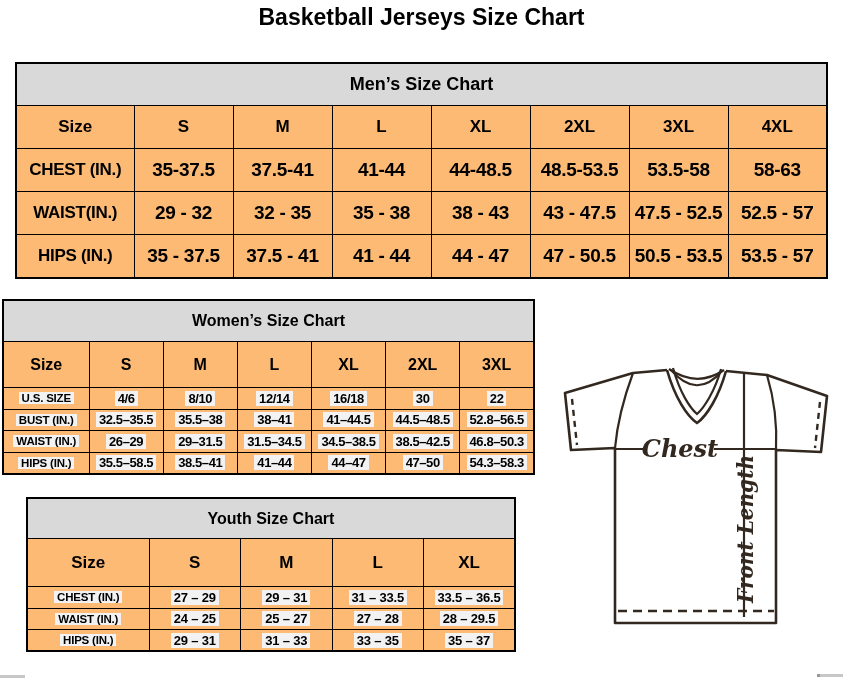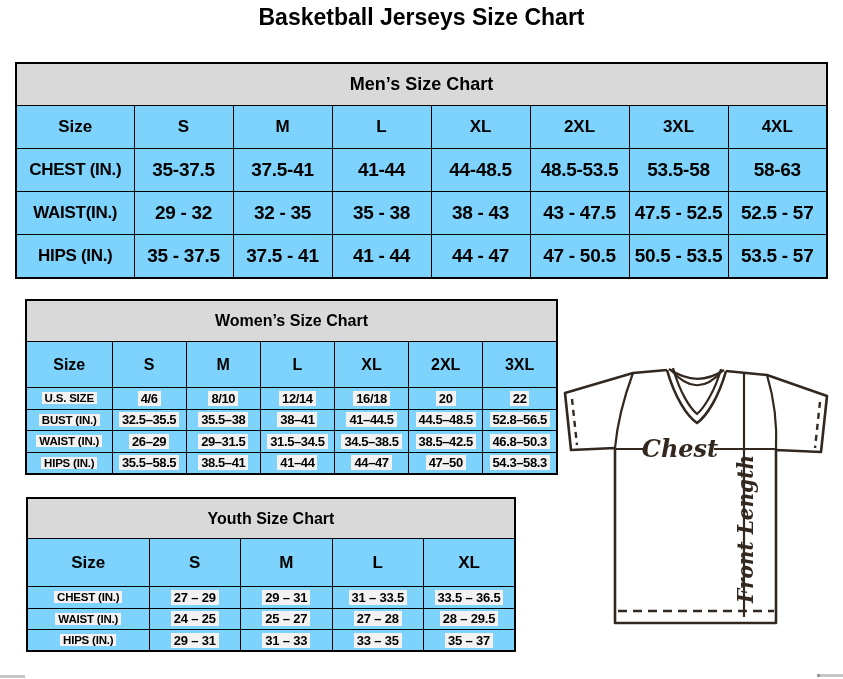--- a/index.html
+++ b/index.html
@@ -6,37 +6,37 @@
   .page {
     position:relative; width:843px; height:679px; background:#ffffff;
     font-family:"Liberation Sans", sans-serif; color:#000; overflow:hidden;text-decoration:underline;
   }
   .page-title {
     position:absolute; top:4px; left:0; width:100%; margin:0;
     text-align:center; font-size:23px; font-weight:bold; color:#000;
   }
   table.chart {
     position:absolute; border-collapse:collapse; table-layout:fixed;
-    background:#7dd3fc; border:2px solid #000;
+    background:#fdba74; border:2px solid #000;
   }
   table.chart th, table.chart td {
     border:1px solid #000; text-align:center; vertical-align:middle;
     padding:0; font-weight:bold; color:#000; overflow:hidden; white-space:nowrap;
   }
   .band-row td { background:#d9d9d9; }
   
   .men { left:15px; top:62px; width:813px; }
   .men .band-row td { height:41px; font-size:18px; }
   .men .header-row th { height:42px; font-size:17px; }
   .men tbody tr { height:43px; }
   .men tbody td { font-size:19px; letter-spacing:-0.3px; }
   .men tbody th { font-size:17px; letter-spacing:-0.3px; }
   .men col.c0 { width:118px; }
   
-  .women { left:25px; top:299px; width:533px; }
+  .women { left:2px; top:299px; width:533px; }
   .women .band-row td { height:40px; font-size:16px; }
   .women .header-row th { height:45px; font-size:16px; }
   .women tbody tr { height:21.5px; }
   .women tbody td { font-size:13px; letter-spacing:-0.4px; }
   .women tbody th { font-size:11.5px; letter-spacing:-0.2px; }
   .women col.c0 { width:86px; }
   
   .youth { left:26px; top:497px; width:490px; }
   .youth .band-row td { height:39px; font-size:16px; }
   .youth .header-row th { height:47px; font-size:17px; }
@@ -150,21 +150,21 @@
           <th>3XL</th>
         </tr>
     </thead>
     <tbody class="data-rows">
         <tr>
           <th><span class="hl">U.S. SIZE</span></th>
           <td><span class="hl">4/6</span></td>
           <td><span class="hl">8/10</span></td>
           <td><span class="hl">12/14</span></td>
           <td><span class="hl">16/18</span></td>
-          <td><span class="hl">20</span></td>
+          <td><span class="hl">30</span></td>
           <td><span class="hl">22</span></td>
         </tr>
         <tr>
           <th><span class="hl">BUST (IN.)</span></th>
           <td><span class="hl">32.5–35.5</span></td>
           <td><span class="hl">35.5–38</span></td>
           <td><span class="hl">38–41</span></td>
           <td><span class="hl">41–44.5</span></td>
           <td><span class="hl">44.5–48.5</span></td>
           <td><span class="hl">52.8–56.5</span></td>

